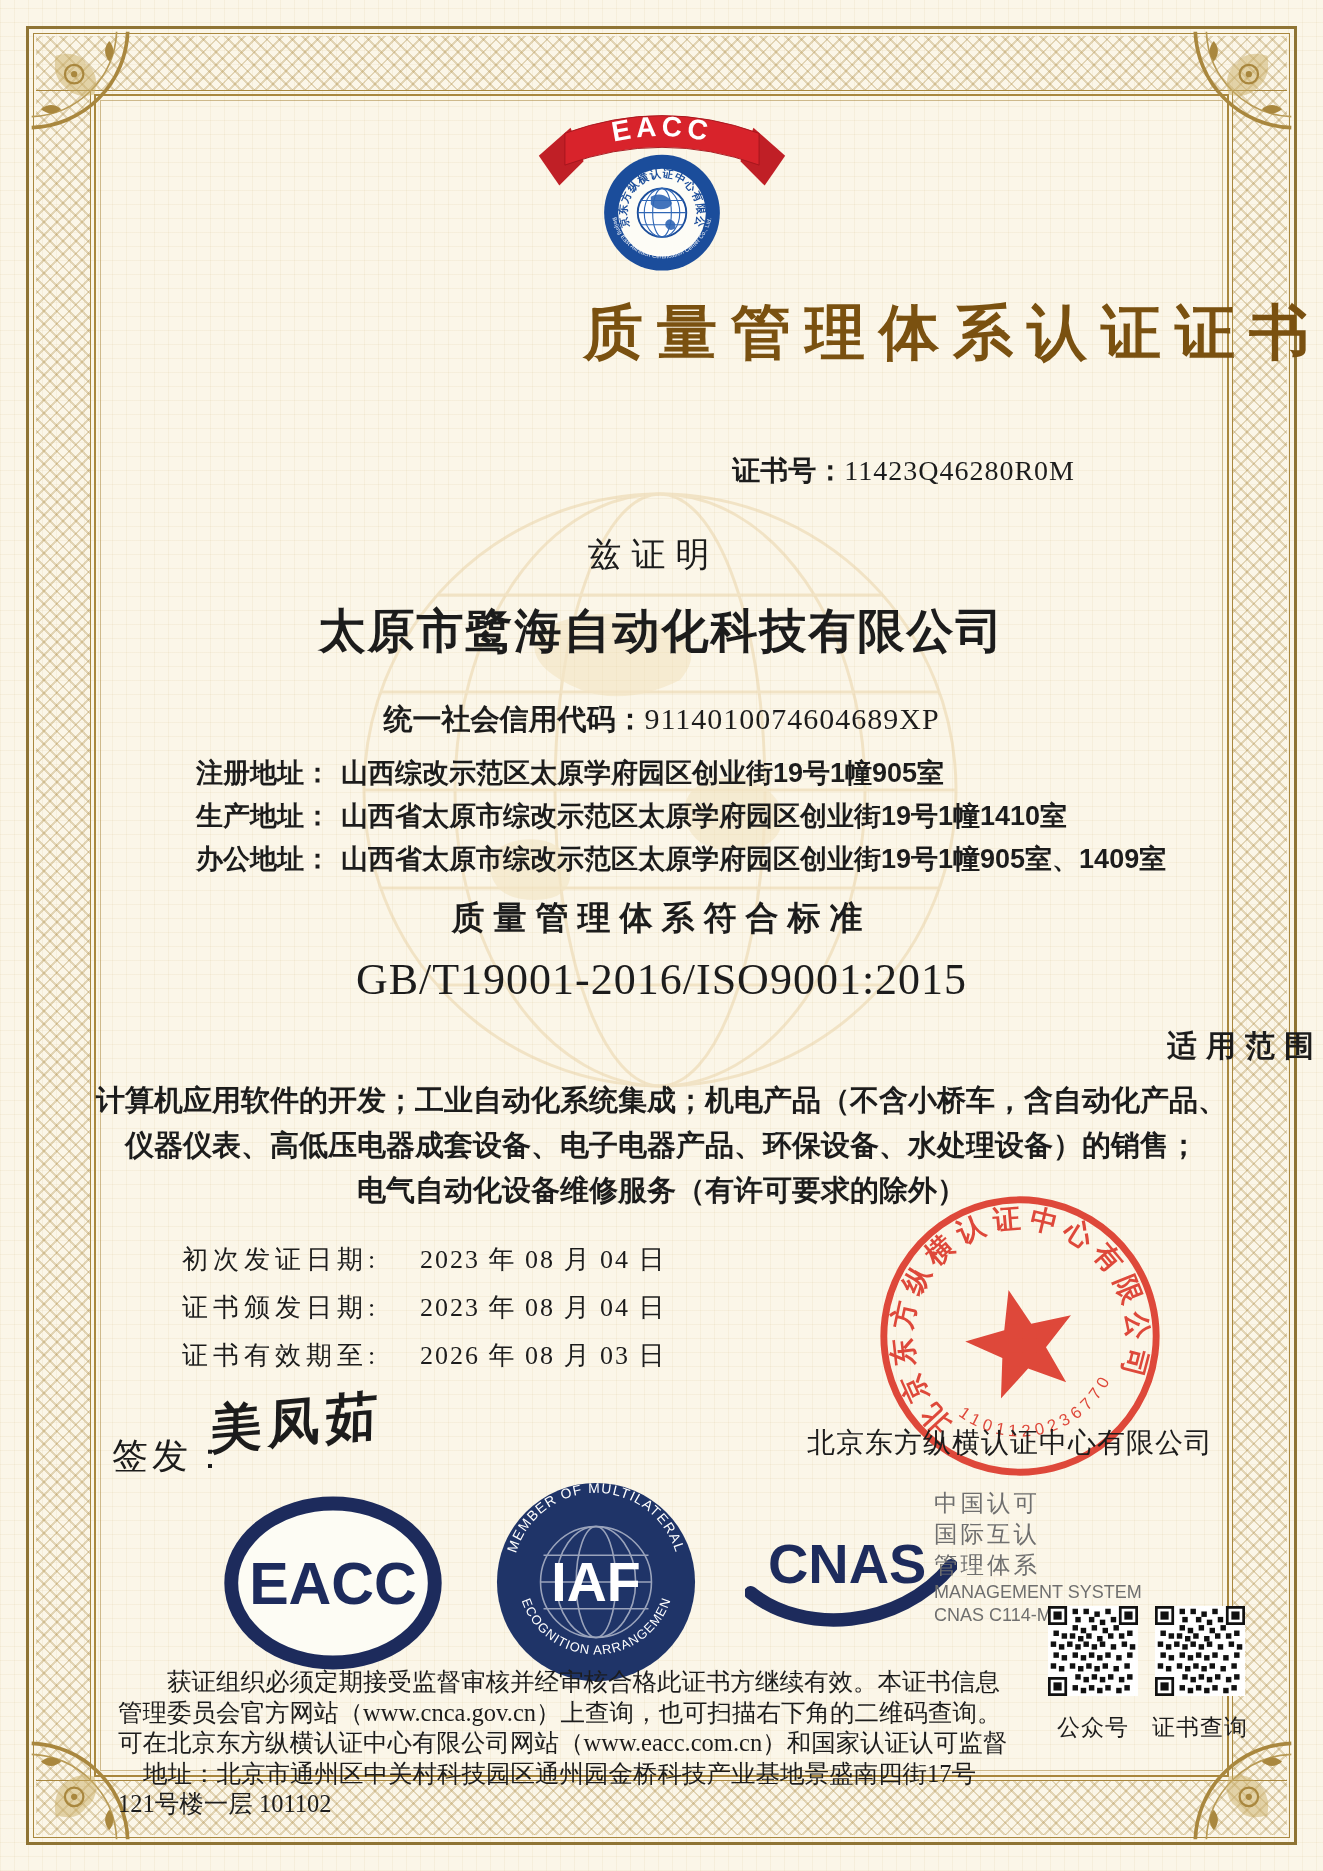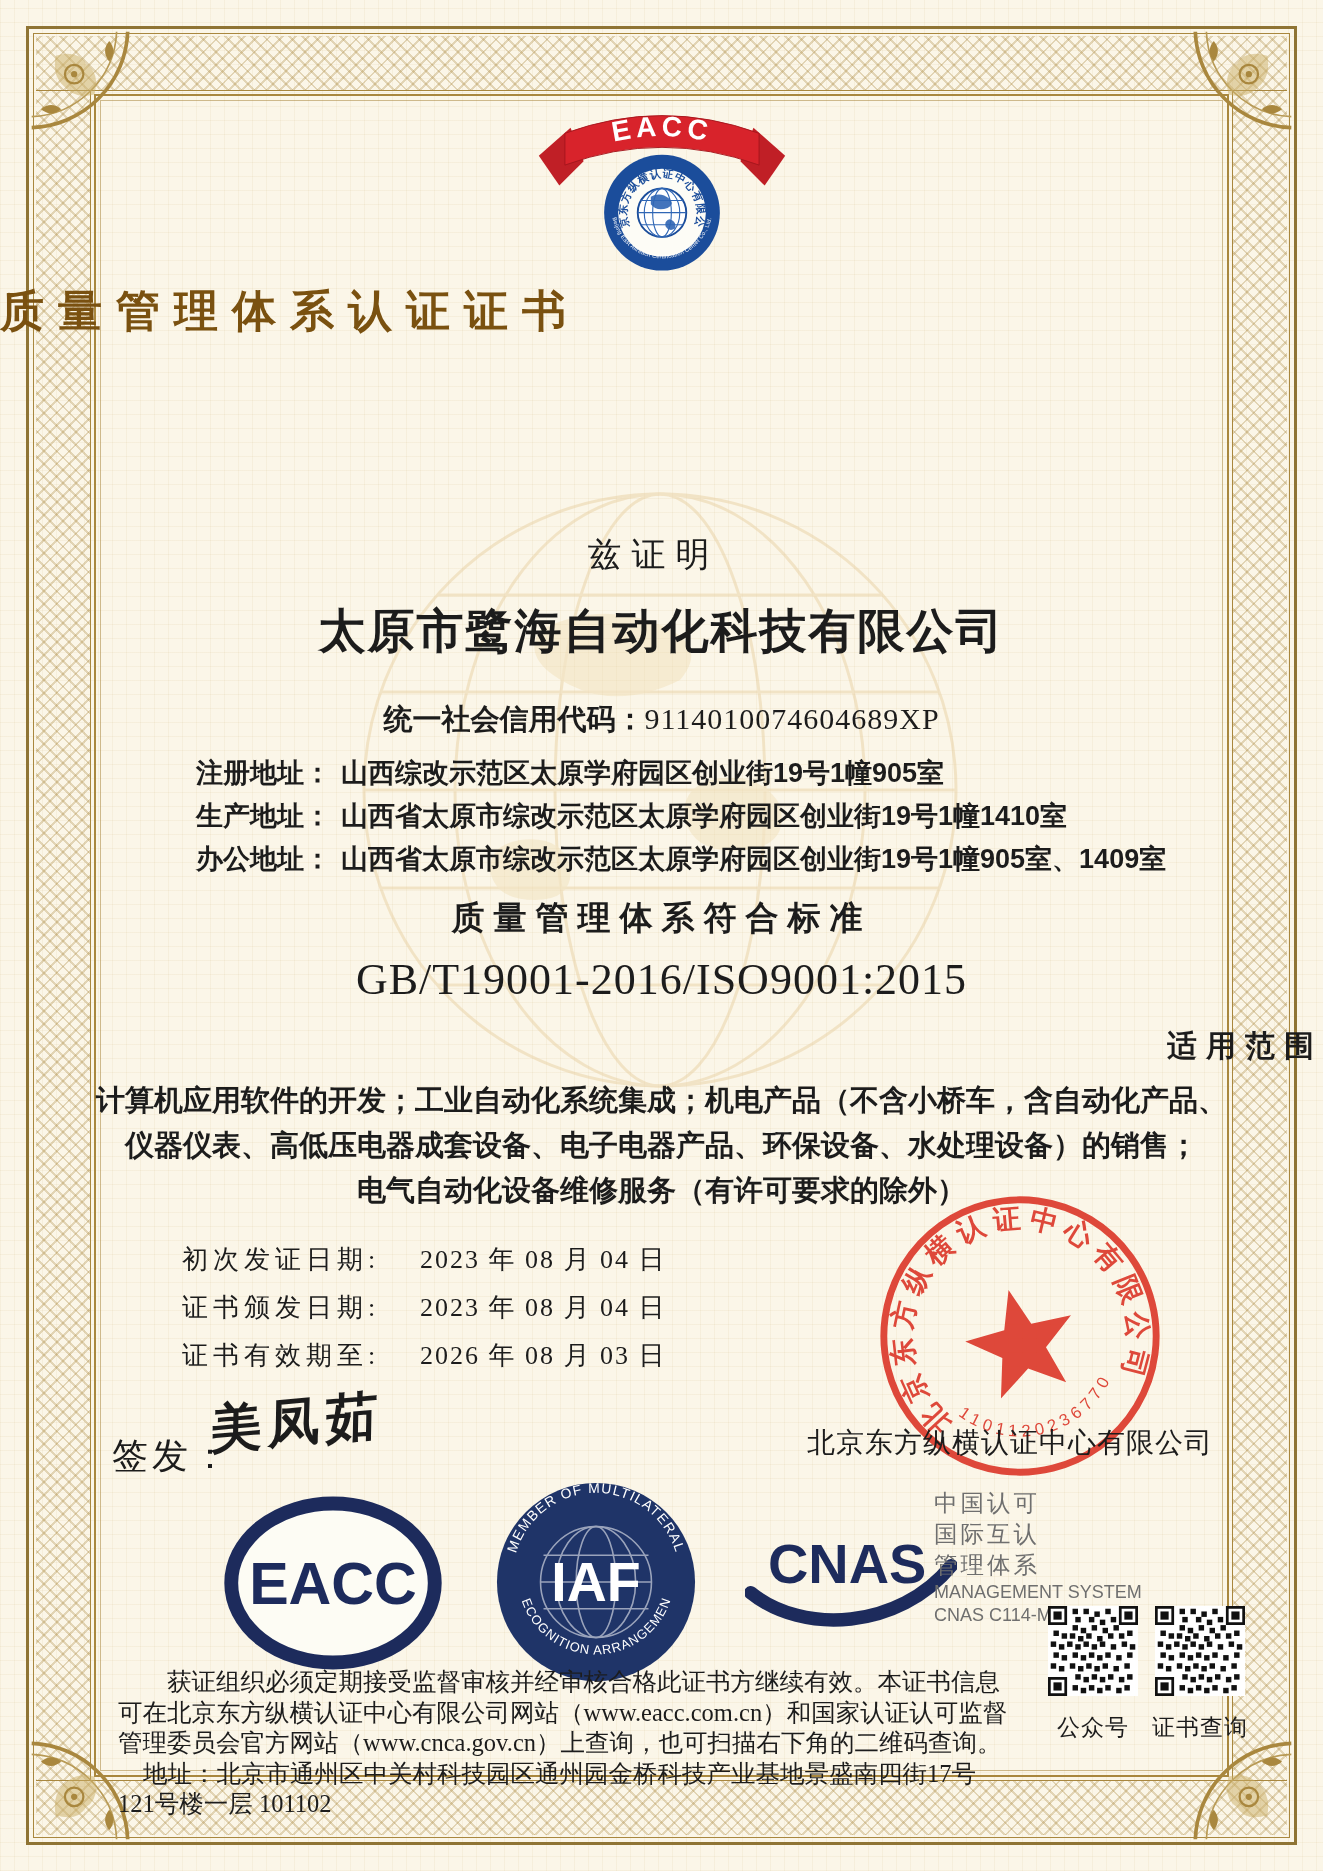--- a/index.html
+++ b/index.html
@@ -25,21 +25,21 @@
   .band-bottom{bottom:36px;left:36px;right:36px;height:54px;border-top:1px solid #a9873e;}
   .band-left{top:90px;bottom:90px;left:36px;width:54px;border-right:1px solid #a9873e;}
   .band-right{top:90px;bottom:90px;right:36px;width:54px;border-left:1px solid #a9873e;}
   .line-inner{position:absolute;inset:94px;border:2px solid #a9873e;}
   .line-inner2{position:absolute;inset:100px;border:1px solid rgba(169,135,62,.55);}
   .frame-orn{position:absolute;inset:0;pointer-events:none;}
   
   .watermark{left:350px;top:480px;width:620px;height:620px;opacity:.5;}
   
   .badge{left:50%;top:96px;transform:translateX(-50%);width:280px;height:182px;}
-  .title{left:0;right:0;top:282px;text-align:left;font-size:44px;font-weight:800;
+  .title{left:0;right:0;top:293px;text-align:right;font-size:60px;font-weight:800;
          color:#7a5110;letter-spacing:14px;margin:0;}
   .cert-row{right:248px;top:452px;font-size:28px;}
   .cert-row .lbl{font-weight:700;}
   .cert-row .val{letter-spacing:1px;}
   .certify{left:0;right:16px;top:532px;text-align:center;font-size:34px;letter-spacing:10px;}
   .company{left:0;right:0;top:600px;text-align:center;font-size:47px;font-weight:700;letter-spacing:2px;}
   .credit-row{left:0;right:0;top:700px;text-align:center;font-size:29px;}
   .credit-row .lbl{font-weight:700;font-family:"Liberation Sans","DejaVu Sans",sans-serif;}
   .credit-row .val{font-size:30px;letter-spacing:1px;}
   .addr-block{left:196px;top:752px;font-size:27px;line-height:43px;}
@@ -179,20 +179,23 @@
       <path d="M 248,34 L 282,64 L 260,96 L 234,70 Z" fill="#c01f26"></path>
       <path d="M 46,40 Q 150,2 254,40 L 254,74 Q 150,36 46,74 Z" fill="#d8232b" stroke="#a5161c" stroke-width="1"></path>
       <text font-size="30" font-weight="bold" fill="#ffffff" letter-spacing="5" font-family="Liberation Sans, DejaVu Sans, sans-serif">
         <textPath href="#ribArc" startOffset="50%" text-anchor="middle">EACC</textPath>
       </text>
     </g>
   </svg>
 
   <h1 class="abs title">质量管理体系认证证书</h1>
 
+  <div class="abs cert-row">
+    <span class="lbl">证书号：</span><span class="val">11423Q46280R0M</span>
+  </div>
 
   <div class="abs certify">兹证明</div>
   <div class="abs company sans">太原市鹭海自动化科技有限公司</div>
 
   <div class="abs credit-row">
     <span class="lbl">统一社会信用代码：</span><span class="val">9114010074604689XP</span>
   </div>
 
   <div class="abs addr-block">
     <div class="addr-row">
@@ -290,22 +293,22 @@
   <div class="abs accr">
     <div class="cn">中国认可</div>
     <div class="cn">国际互认</div>
     <div class="cn">管理体系</div>
     <div class="en">MANAGEMENT SYSTEM</div>
     <div class="en">CNAS C114-M</div>
   </div>
 
   <div class="abs footer-text">
     <div class="indent2">获证组织必须定期接受监督审核并经审核合格此证书方继续有效。本证书信息</div>
+    <div>管理委员会官方网站（www.cnca.gov.cn）上查询，也可扫描右下角的二维码查询。</div>
     <div>可在北京东方纵横认证中心有限公司网站（www.eacc.com.cn）和国家认证认可监督</div>
-    <div>管理委员会官方网站（www.cnca.gov.cn）上查询，也可扫描右下角的二维码查询。</div>
     <div class="indent1">地址：北京市通州区中关村科技园区通州园金桥科技产业基地景盛南四街17号</div>
     <div>121号楼一层 101102</div>
   </div>
 
   <svg width="0" height="0" style="position:absolute">
     <defs>
       <symbol id="qrSym" viewBox="0 0 33 33">
         <rect width="33" height="33" fill="#ffffff"></rect>
         <g fill="#111111">
           <path d="M0,0h7v7h-7z M1,1v5h5v-5z" fill-rule="evenodd"></path>

